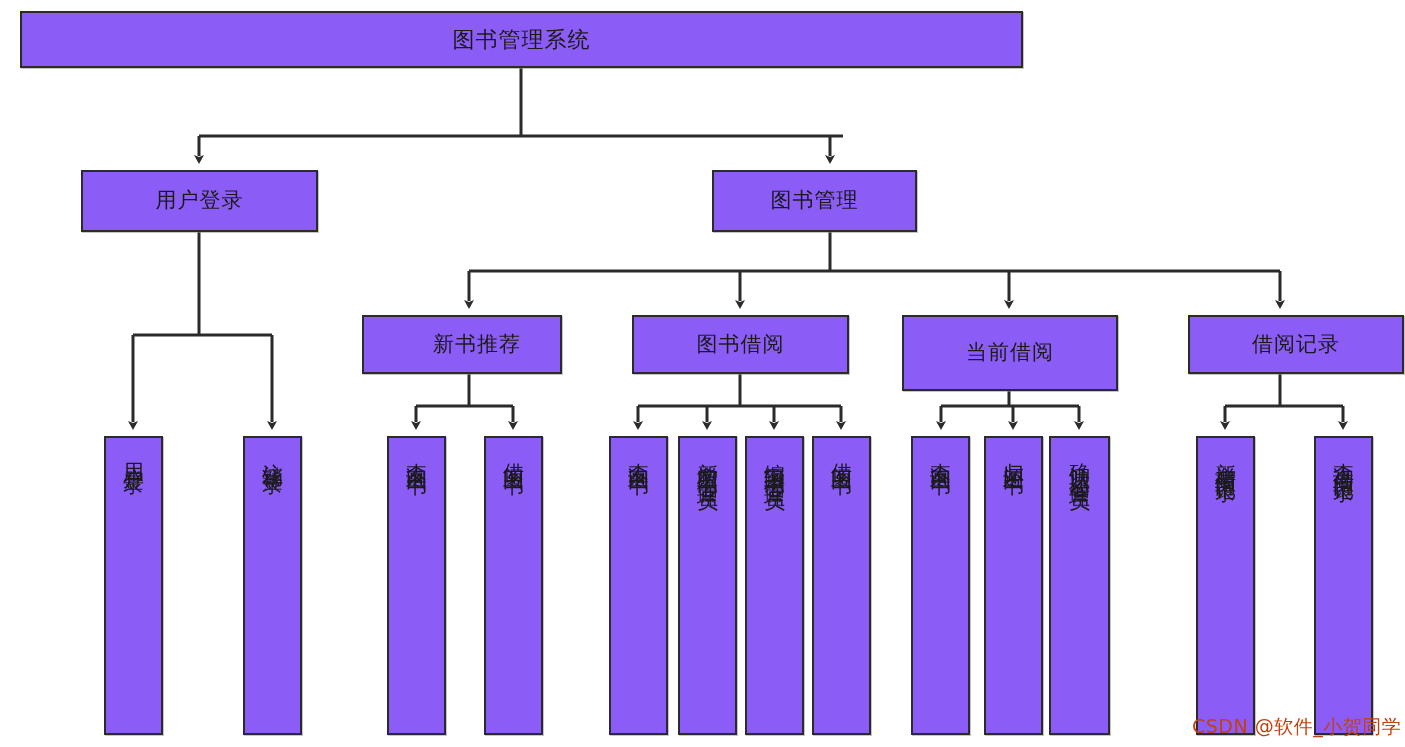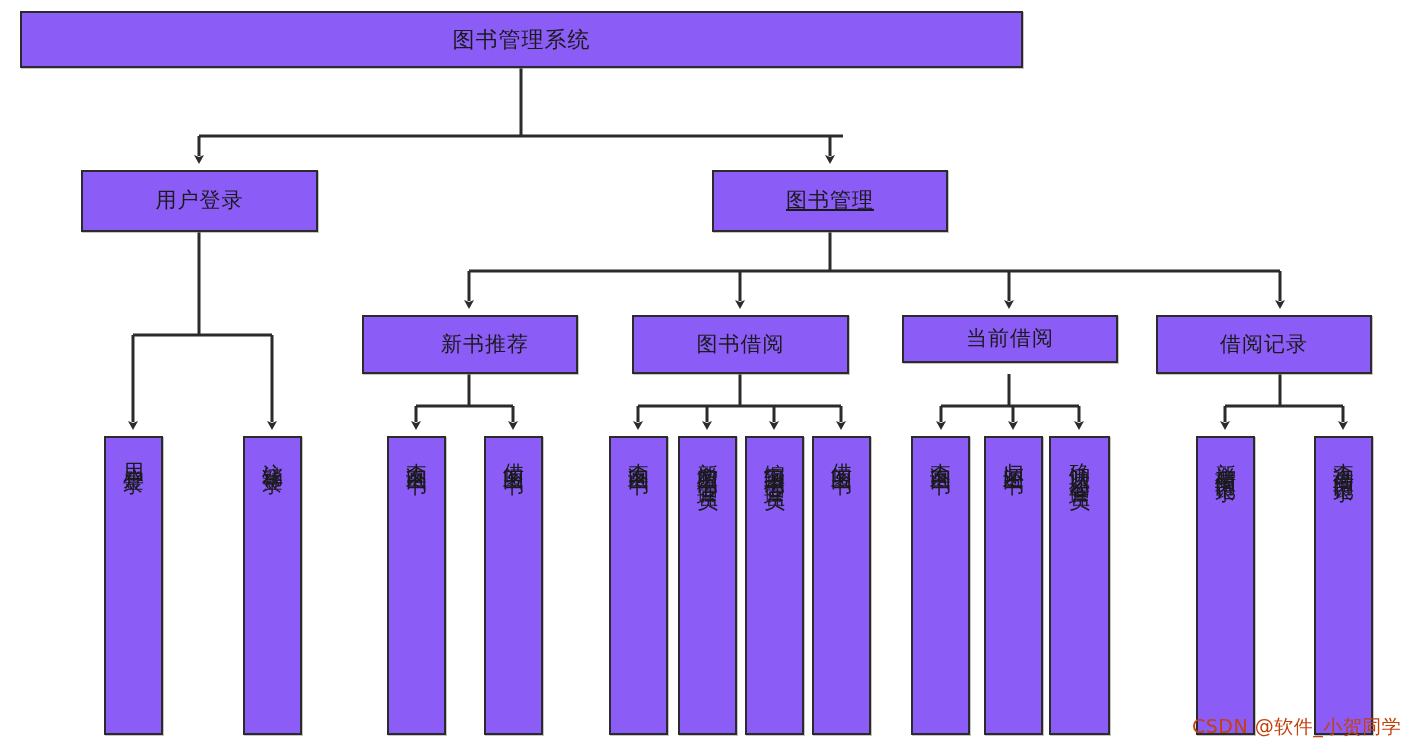--- a/index.html
+++ b/index.html
@@ -124,34 +124,34 @@
     </g>
   </svg>
 
   <div class="node root-node" style="left:20px; top:11px; width:1003px; height:57px;">
     <span>图书管理系统</span>
   </div>
 
   <div class="node h-node" style="left:81px; top:170px; width:237px; height:62px;">
     <span>用户登录</span>
   </div>
-  <div class="node h-node" style="left:712px; top:170px; width:236px; height:62px;text-decoration:underline;">
+  <div class="node h-node" style="left:712px; top:170px; width:205px; height:62px;">
     <span>图书管理</span>
   </div>
 
-  <div class="node h-node" style="left:362px; top:315px; width:216px; height:59px;padding-left:30px;">
+  <div class="node h-node" style="left:362px; top:315px; width:200px; height:59px;padding-left:30px;">
     <span>新书推荐</span>
   </div>
   <div class="node h-node" style="left:632px; top:315px; width:217px; height:59px;align-items:center;">
     <span>图书借阅</span>
   </div>
-  <div class="node h-node" style="left:902px; top:315px; width:216px; height:48px;">
+  <div class="node h-node" style="left:902px; top:315px; width:216px; height:76px;">
     <span>当前借阅</span>
   </div>
-  <div class="node h-node" style="left:1156px; top:315px; width:216px; height:59px;">
+  <div class="node h-node" style="left:1188px; top:315px; width:216px; height:59px;">
     <span>借阅记录</span>
   </div>
 
   <div class="node leaf-node" style="left:104px; top:436px; width:59px; height:299px;">
     <span class="vert-label">用户登录</span>
   </div>
   <div class="node leaf-node" style="left:243px; top:436px; width:59px; height:299px;">
     <span class="vert-label">注销登录</span>
   </div>
 

